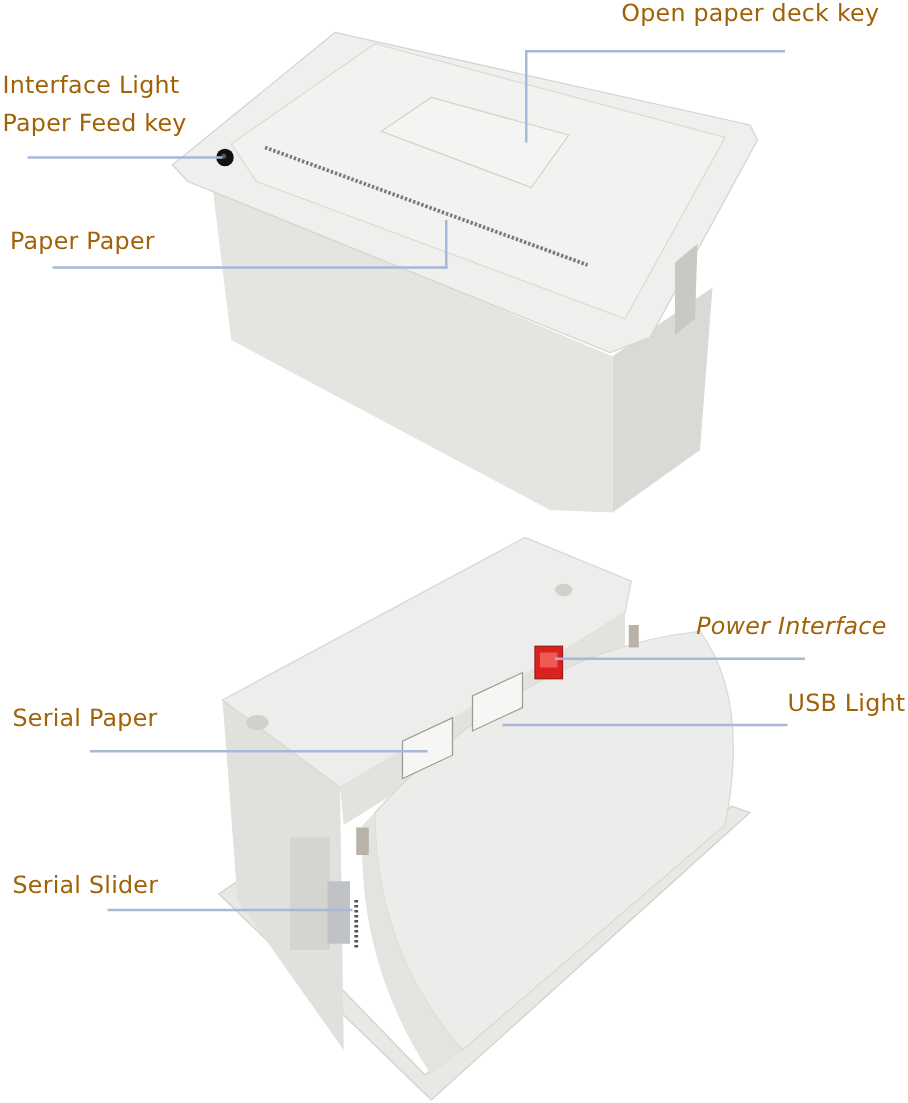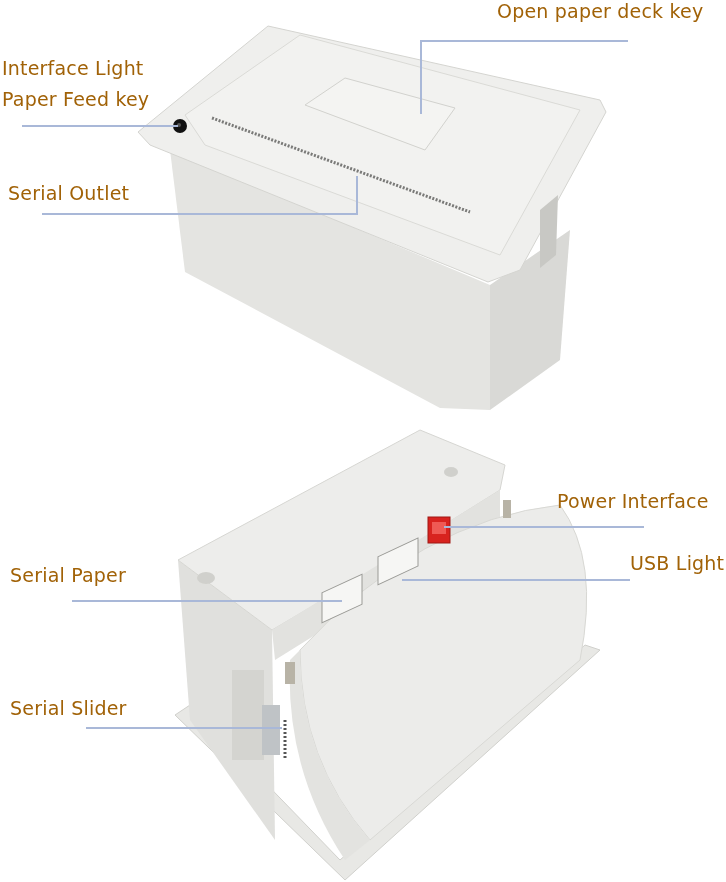--- a/index.html
+++ b/index.html
@@ -76,18 +76,18 @@
 <div class="line" style="left:356px;top:176px;width:2px;height:39px;"></div>
 
 <div class="line" style="left:444px;top:526px;width:200px;height:2px;"></div>
 <div class="line" style="left:402px;top:579px;width:228px;height:2px;"></div>
 <div class="line" style="left:72px;top:600px;width:270px;height:2px;"></div>
 <div class="line" style="left:86px;top:727px;width:196px;height:2px;"></div>
 
 <div class="label" style="left:497px;top:0px;">Open paper deck key</div>
 <div class="label" style="left:2px;top:57px;">Interface Light</div>
 <div class="label" style="left:2px;top:88px;">Paper Feed key</div>
-<div class="label" style="left:8px;top:182px;">Serial Outlet</div>
+<div class="label" style="left:8px;top:182px;">Paper Paper</div>
 
-<div class="label" style="left:557px;top:490px;">Power Interface</div>
+<div class="label" style="left:557px;top:490px;font-style:italic;">Power Interface</div>
 <div class="label" style="left:630px;top:552px;">USB Light</div>
 <div class="label" style="left:10px;top:564px;">Serial Paper</div>
 <div class="label" style="left:10px;top:697px;">Serial Slider</div>
 
 </body></html>

